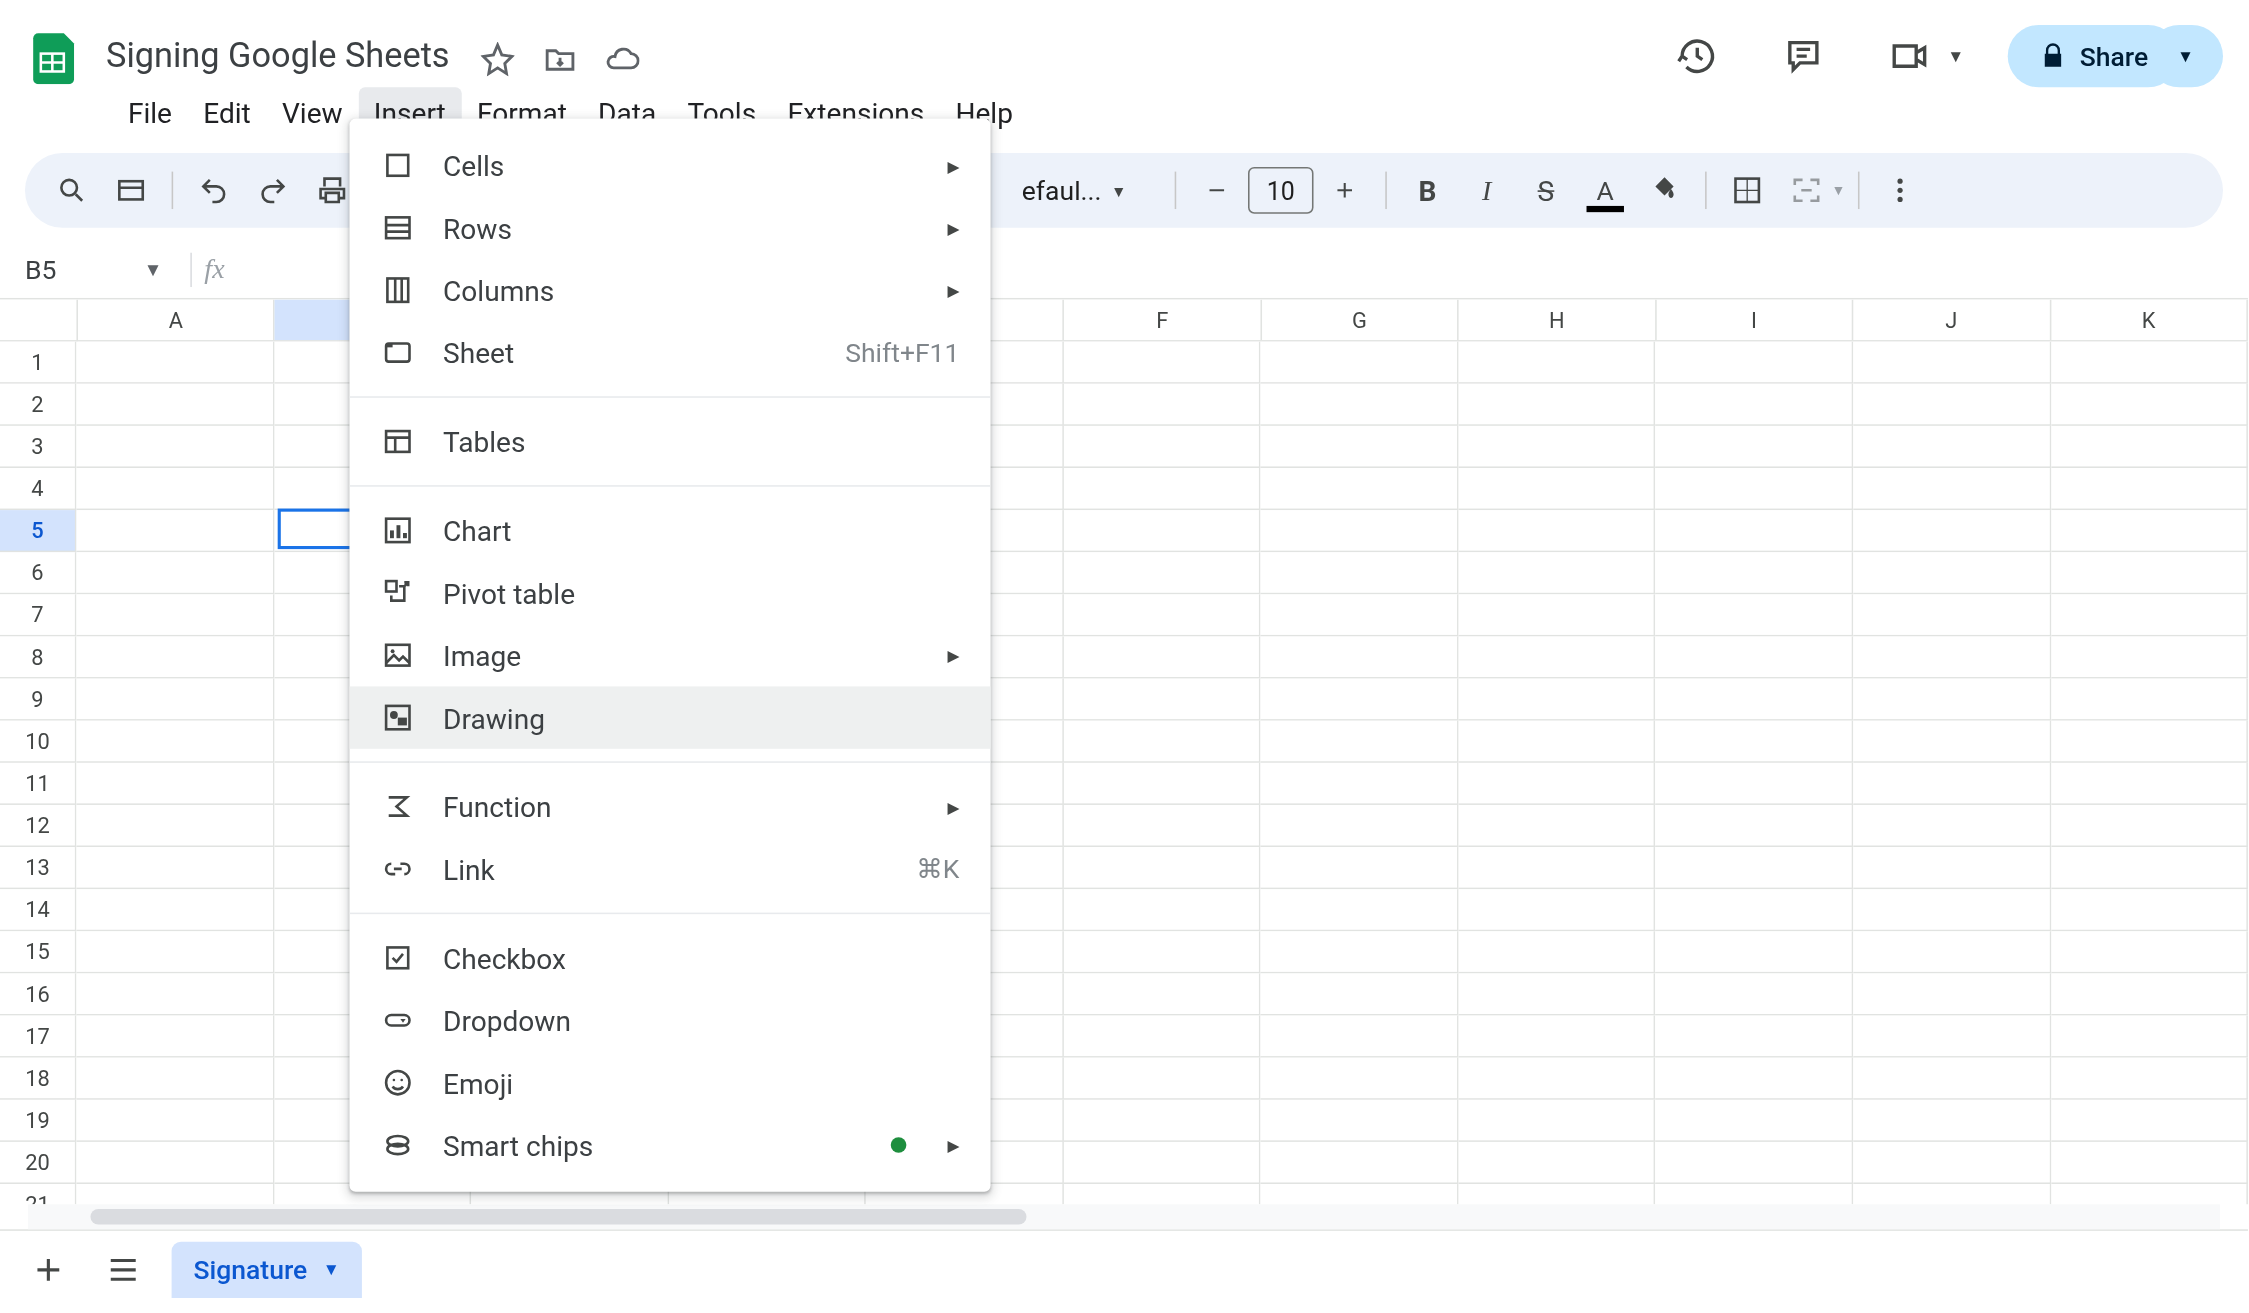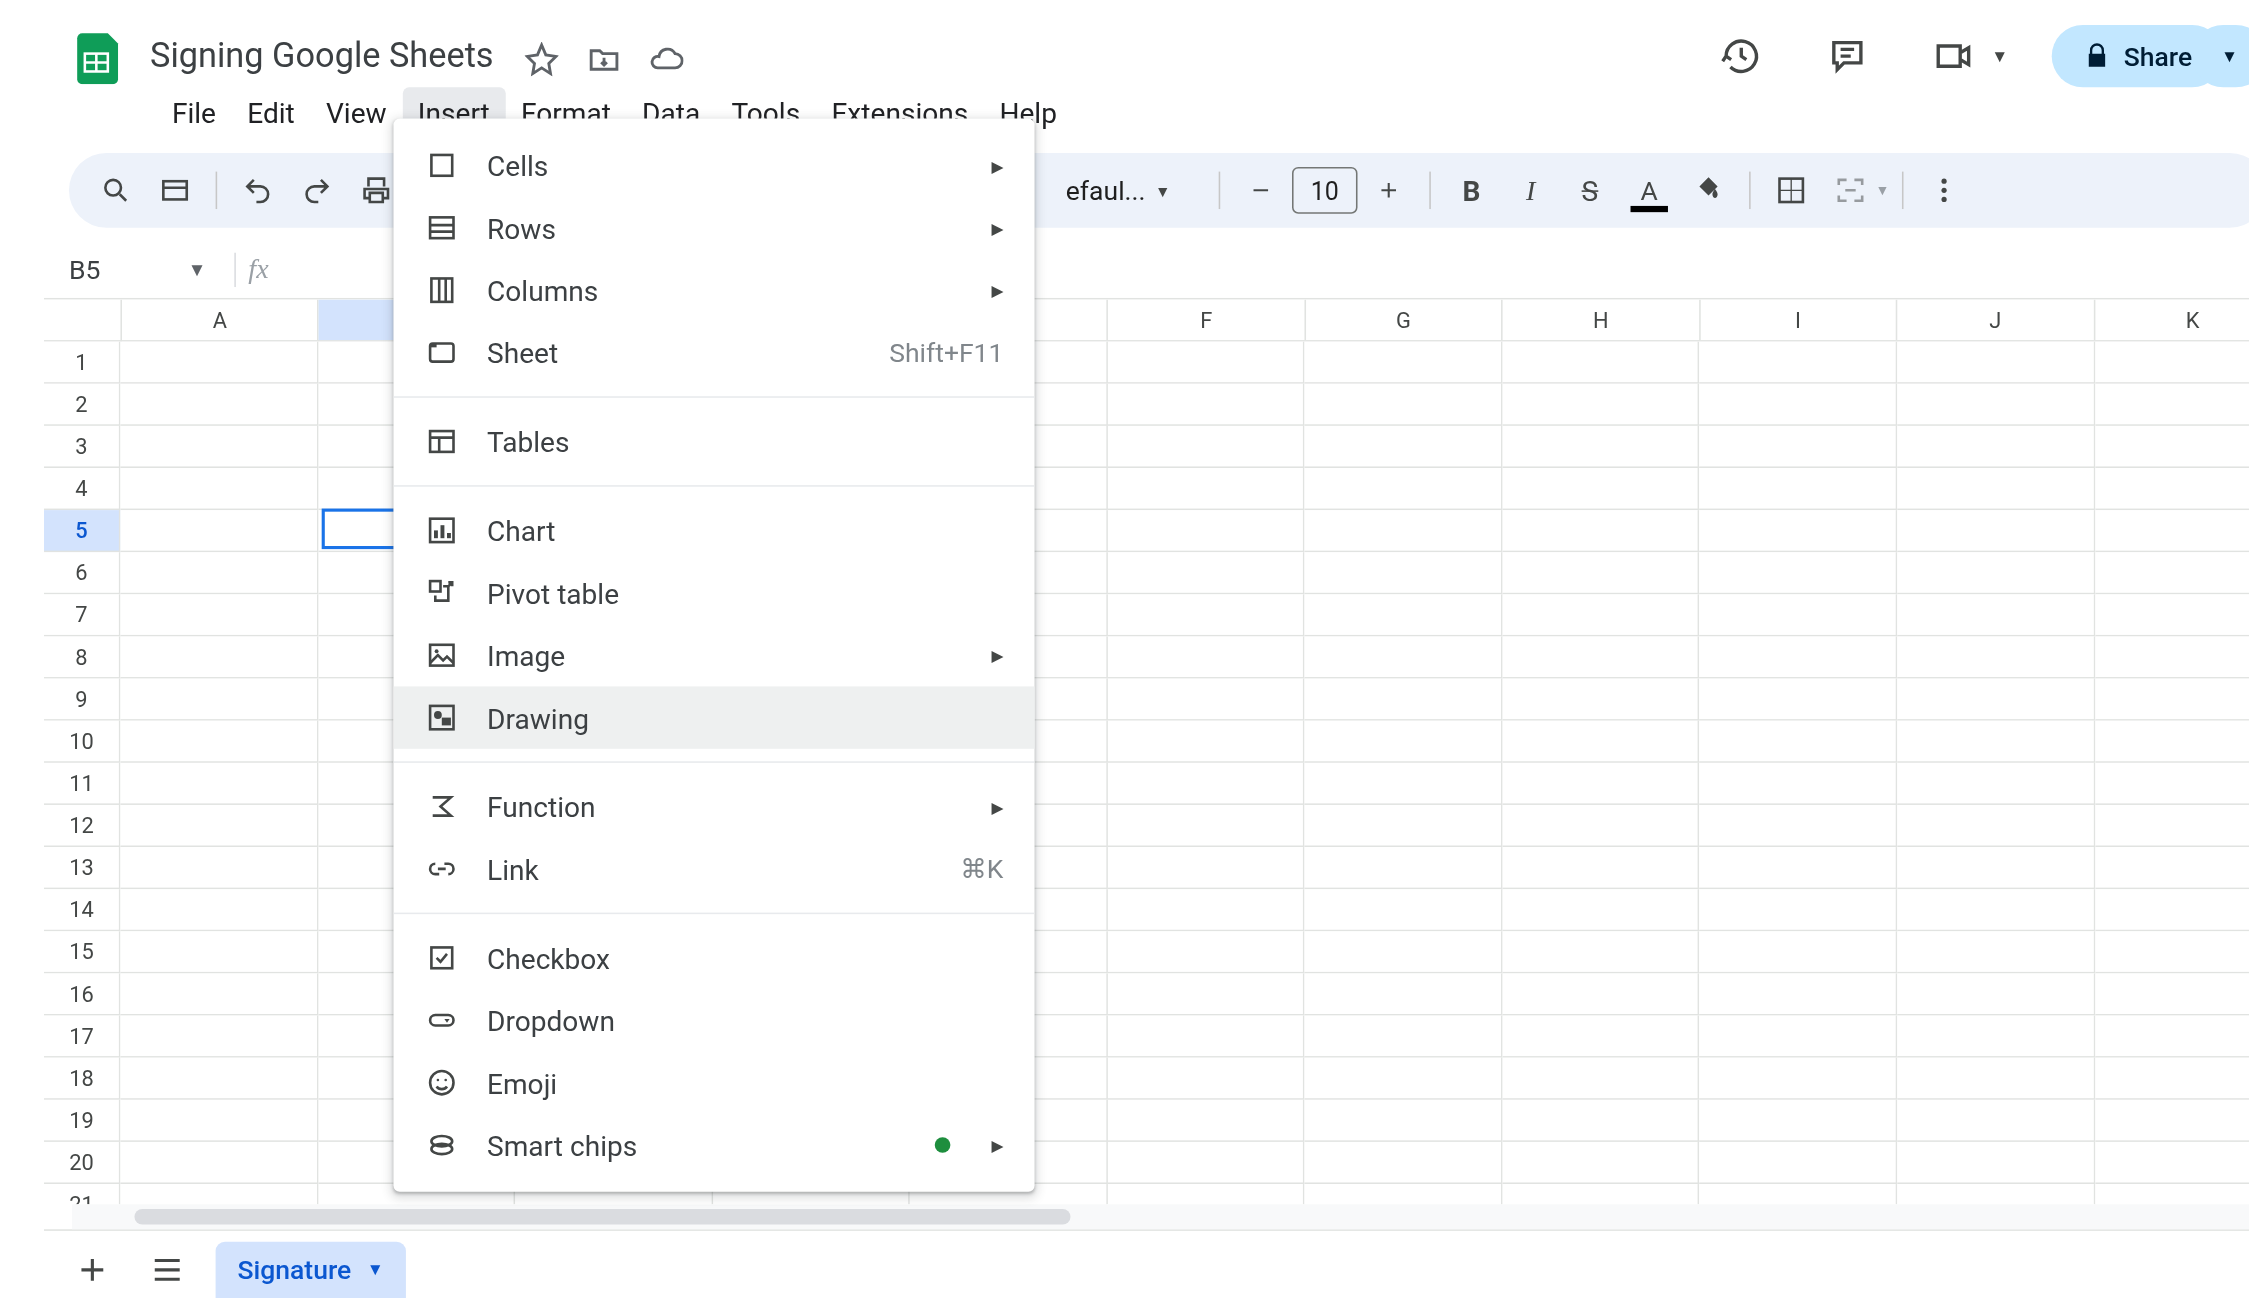--- a/index.html
+++ b/index.html
@@ -75,21 +75,21 @@
 .sheet-bar { display:flex; align-items:center; height:50px; padding: 0 14px; gap:14px; border-top:1px solid #e1e3e1;}
 .sheet-bar .sb-icon { width:34px; height:34px; display:flex; align-items:center; justify-content:center; color:#444746; border-radius:4px;}
 .sheet-tab { background:#d3e3fd; padding: 8px 14px; border-radius: 6px 6px 0 0; display:flex; align-items:center; gap:10px; color:#0b57d0; font-size:17px; font-weight:500;}
 .sheet-tab .dd { color:#0b57d0; font-size:11px;}
 
 svg { display:block; }
 </style>
 </head>
 <body>
 
-<div class="scale-wrapper" style="transform: scale(1); padding-left: 44px;">
+<div class="scale-wrapper" style="transform: scale(1);">
 <div style="transform: scale(1.56); transform-origin: top left; width: 1441px; height: 842px;">
 
 <div class="titlebar">
   <div class="app-icon">
     <svg viewBox="0 0 44 44">
             <path fill="#0f9d58" d="M8 4h20l8 8v28a4 4 0 0 1-4 4H8a4 4 0 0 1-4-4V8a4 4 0 0 1 4-4z"></path>
             <rect x="10" y="20" width="18" height="14" fill="none" stroke="#fff" stroke-width="2"></rect>
             <line x1="10" y1="27" x2="28" y2="27" stroke="#fff" stroke-width="2"></line>
             <line x1="19" y1="20" x2="19" y2="34" stroke="#fff" stroke-width="2"></line>
           </svg>

